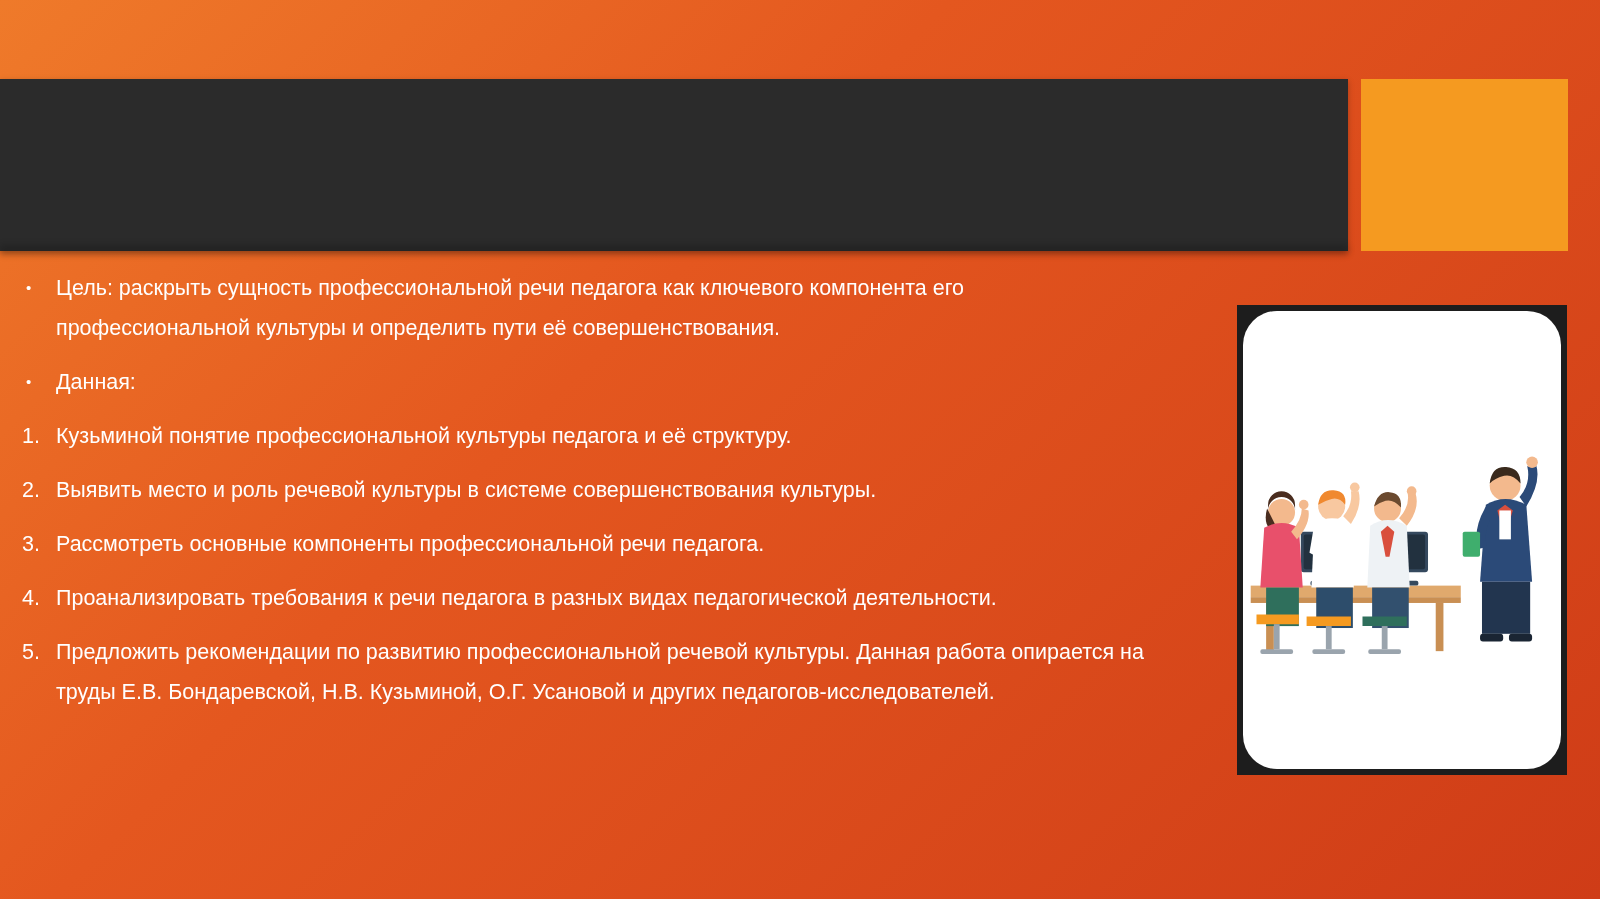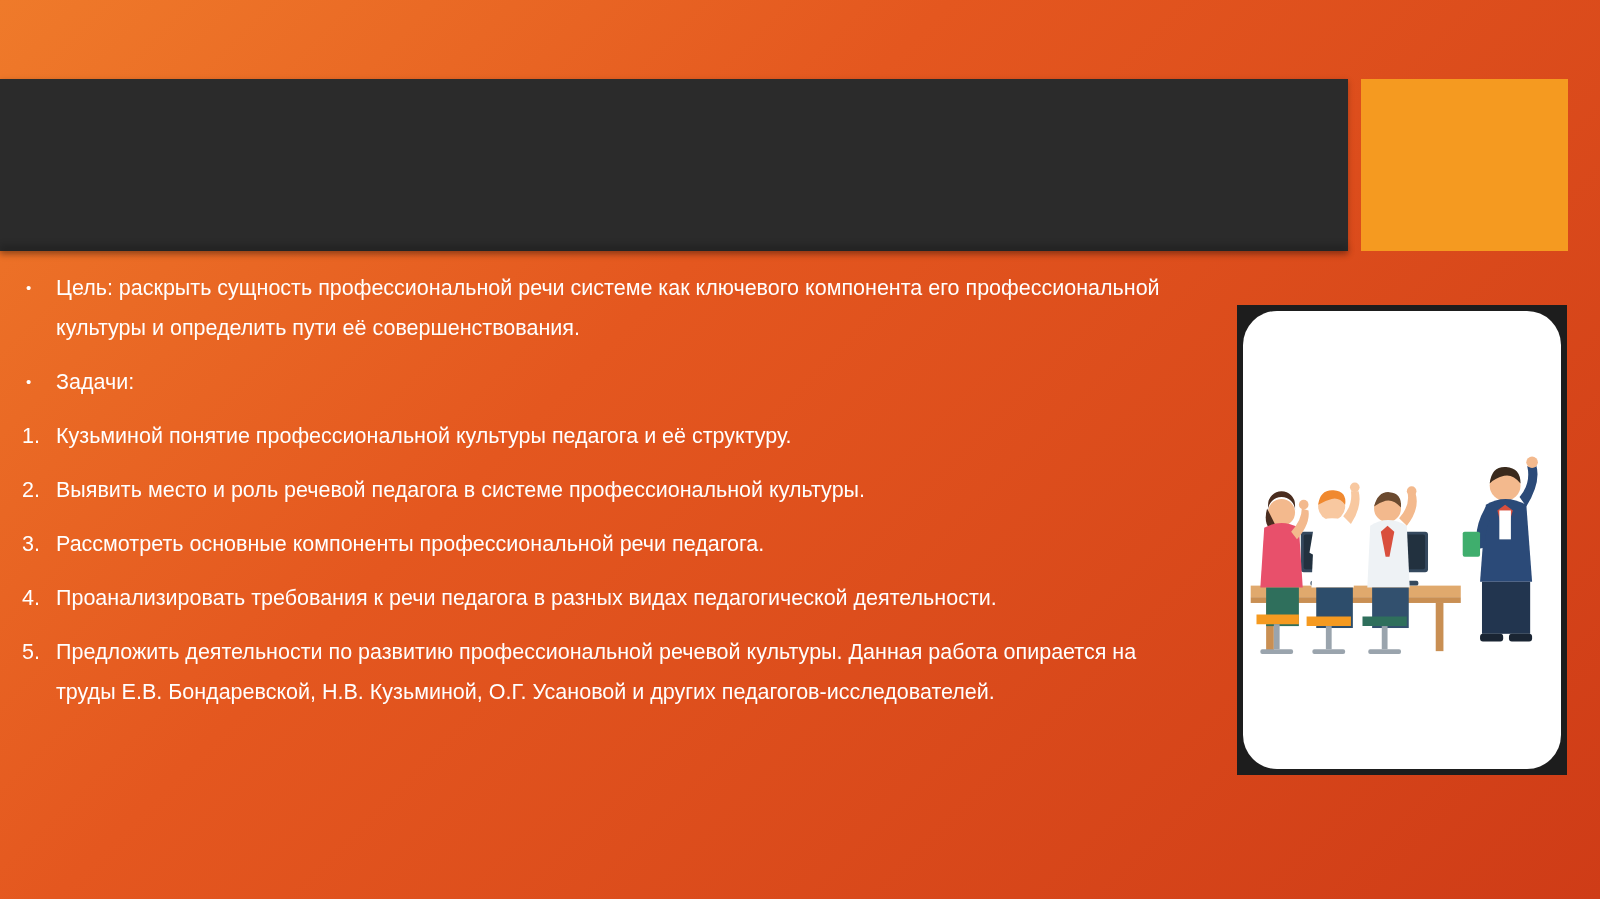--- a/index.html
+++ b/index.html
@@ -135,51 +135,51 @@
   <div class="title-bar">
     <div class="title-text"></div>
   </div>
   <div class="slide-footer-shadow"></div>
   <div class="accent-block"></div>
 
   <div class="content">
 
     <div class="item bullet">
       <span class="marker">•</span>
-      <span class="item-text">Цель: раскрыть сущность профессиональной речи системе как ключевого компонента его профессиональной культуры и определить пути её совершенствования.</span>
+      <span class="item-text">Цель: раскрыть сущность профессиональной речи педагога как ключевого компонента его профессиональной культуры и определить пути её совершенствования.</span>
     </div>
 
     <div class="item bullet">
       <span class="marker">•</span>
-      <span class="item-text">Задачи:</span>
+      <span class="item-text">Данная:</span>
     </div>
 
     <div class="item numbered">
       <span class="marker">1.</span>
       <span class="item-text">Кузьминой понятие профессиональной культуры педагога и её структуру.</span>
     </div>
 
     <div class="item numbered">
       <span class="marker">2.</span>
-      <span class="item-text">Выявить место и роль речевой педагога в системе профессиональной культуры.</span>
+      <span class="item-text">Выявить место и роль речевой культуры в системе совершенствования культуры.</span>
     </div>
 
     <div class="item numbered">
       <span class="marker">3.</span>
       <span class="item-text">Рассмотреть основные компоненты профессиональной речи педагога.</span>
     </div>
 
     <div class="item numbered">
       <span class="marker">4.</span>
       <span class="item-text">Проанализировать требования к речи педагога в разных видах педагогической деятельности.</span>
     </div>
 
     <div class="item numbered">
       <span class="marker">5.</span>
-      <span class="item-text">Предложить деятельности по развитию профессиональной речевой культуры. Данная работа опирается на труды Е.В. Бондаревской, Н.В. Кузьминой, О.Г. Усановой и других педагогов-исследователей.</span>
+      <span class="item-text">Предложить рекомендации по развитию профессиональной речевой культуры. Данная работа опирается на труды Е.В. Бондаревской, Н.В. Кузьминой, О.Г. Усановой и других педагогов-исследователей.</span>
     </div>
 
   </div>
 
   <div class="image-card">
     <div class="image-inner">
       <svg class="illus" viewBox="0 0 330 260">
 
         <rect x="8" y="168" width="218" height="12" fill="#e0a96d"></rect>
         <rect x="8" y="180" width="218" height="6" fill="#c98f53"></rect>

